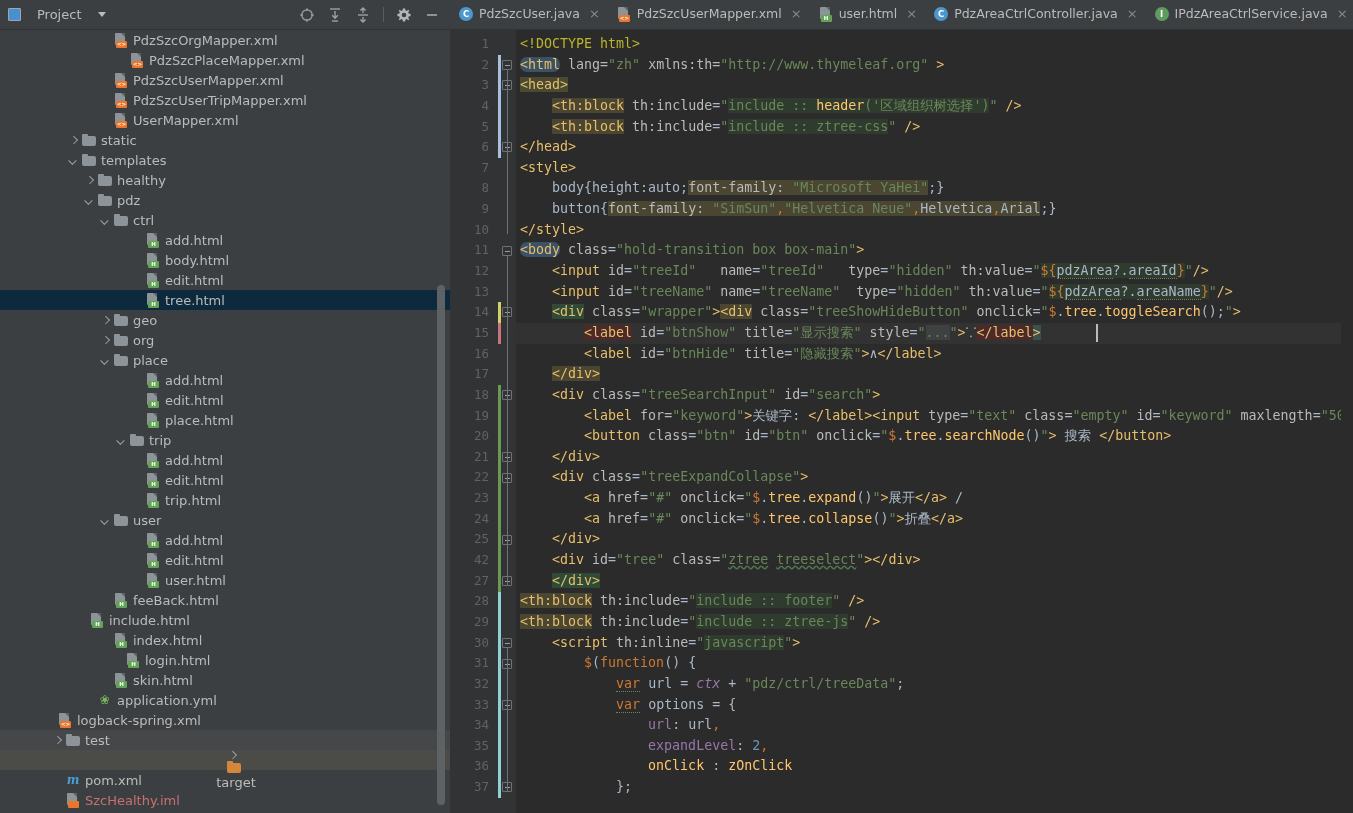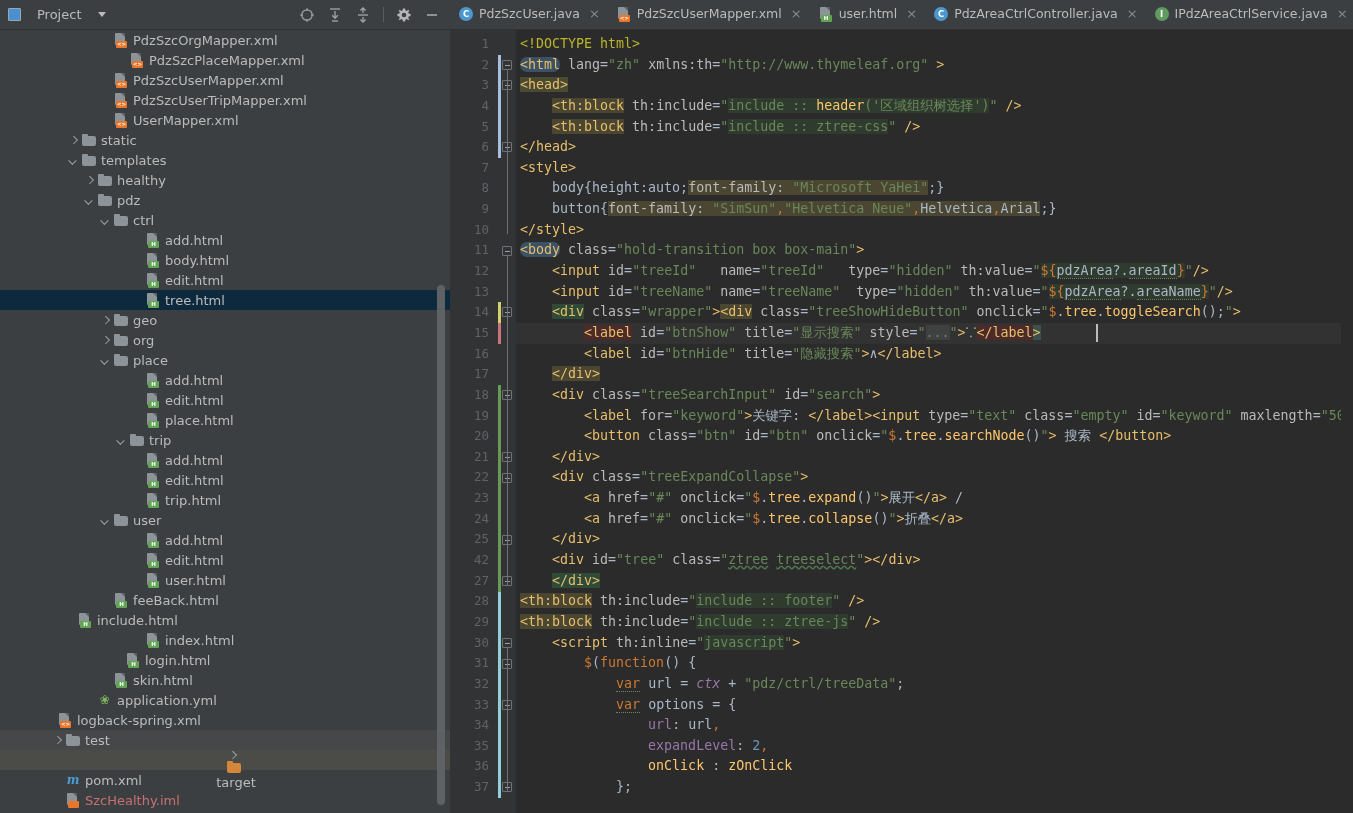--- a/index.html
+++ b/index.html
@@ -561,30 +561,30 @@
           </div>
           <div class="tree-row" style="padding-left: 100px;">
             <span class="tree-spacer"></span>
             <span class="ico">
               <span class="page"></span>
               <span class="fold"></span>
               <span class="badge html">H</span>
             </span>
             <span class="tree-label">feeBack.html</span>
           </div>
-          <div class="tree-row" style="padding-left: 64px;">
+          <div class="tree-row" style="padding-left: 64px; margin-left: 12px;">
             <span class="tree-spacer"></span>
             <span class="ico">
               <span class="page"></span>
               <span class="fold"></span>
               <span class="badge html">H</span>
             </span>
             <span class="tree-label">include.html</span>
           </div>
-          <div class="tree-row" style="padding-left: 100px; margin-left: 32px;">
+          <div class="tree-row" style="padding-left: 100px;">
             <span class="tree-spacer"></span>
             <span class="ico">
               <span class="page"></span>
               <span class="fold"></span>
               <span class="badge html">H</span>
             </span>
             <span class="tree-label">index.html</span>
           </div>
           <div class="tree-row" style="padding-left: 112px;">
             <span class="tree-spacer"></span>

